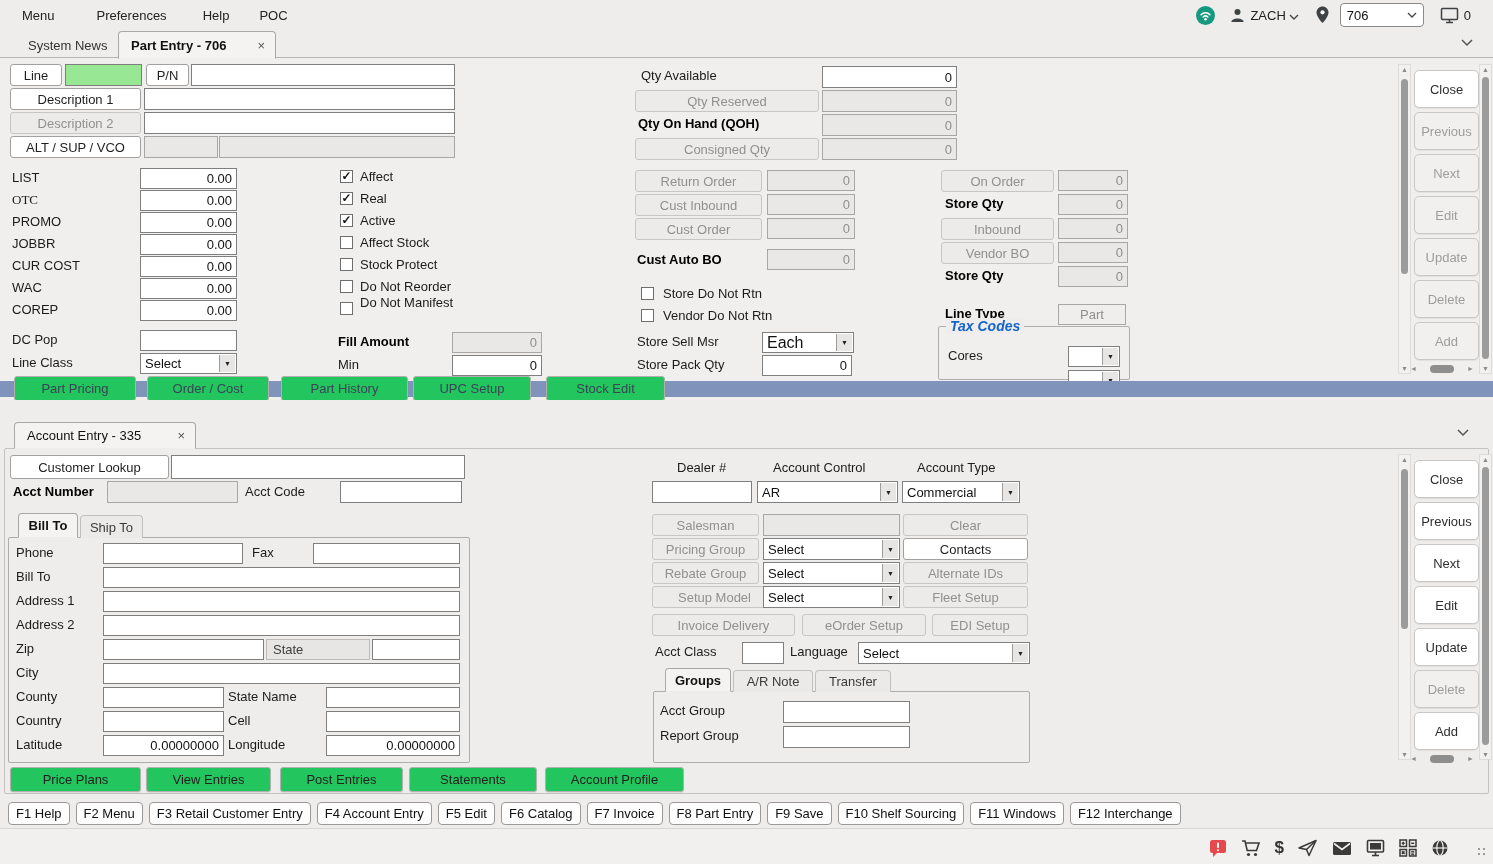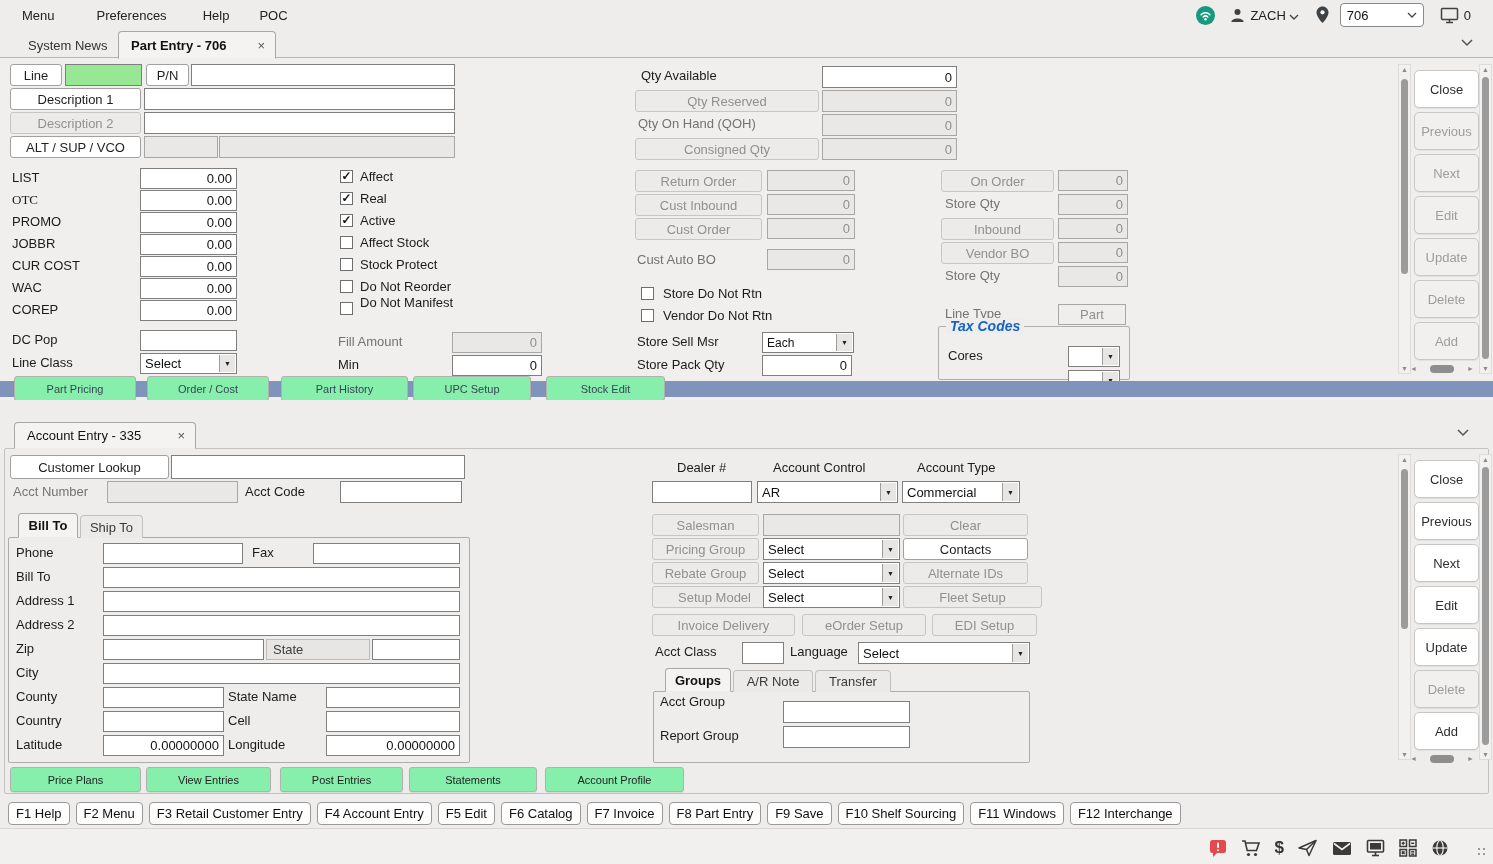--- a/index.html
+++ b/index.html
@@ -1,31 +1,31 @@
 <!DOCTYPE html>
 <html><head>
 <meta charset="utf-8">
 <style>
   html,body{margin:0;padding:0;background:#e9e7e5;}
   #window{position:relative;width:1493px;height:864px;background:#efedeb;font-family:"Liberation Sans",sans-serif;overflow:hidden;}
   .abs{position:absolute;}
   .lbl{position:absolute;font-size:13px;color:#1b1b1b;white-space:nowrap;}
-  .lbl.gray{color:#737373;}
+  .lbl.gray{color:#000000;font-weight:bold;}
   .inp{position:absolute;background:#fff;border:1px solid #7f7f7f;height:21px;box-sizing:border-box;font-size:13px;color:#111;display:flex;align-items:center;padding:0 4px;white-space:nowrap;overflow:hidden;}
   .inp.num{justify-content:flex-end;}
   .inp.grayinp{background:#eae8e6;color:#8f8f8f;border-color:#a9a7a5;}
   .inp.green{background:#98e795;}
   .btn{position:absolute;background:#fff;border:1px solid #a3a1a0;border-radius:3px;display:flex;align-items:center;justify-content:center;font-size:13px;color:#1e1e1e;height:22px;box-sizing:border-box;white-space:nowrap;}
   .btn.graybtn{background:#edebe9;color:#909090;border-color:#c8c6c4;}
   .sel{position:absolute;background:#fff;border:1px solid #7f7f7f;height:21px;box-sizing:border-box;font-size:13px;color:#111;display:flex;align-items:center;padding:0 18px 0 4px;white-space:nowrap;overflow:hidden;}
   .sel::after{content:"▼";position:absolute;right:1px;top:1px;bottom:1px;width:15px;background:#e8e6e4;border-left:1px solid #9f9d9b;font-size:7px;color:#222;display:flex;align-items:center;justify-content:center;}
   .cb{position:absolute;width:13px;height:13px;background:#fff;border:1px solid #6d6d6d;box-sizing:border-box;font-size:12px;line-height:10px;text-align:center;color:#111;font-weight:bold;}
   .sidebtn{position:absolute;width:65px;height:38px;background:#fff;border:1px solid #c9c7c5;border-radius:5px;box-sizing:border-box;display:flex;align-items:center;justify-content:center;font-size:13px;color:#2e2e2e;box-shadow:0 1px 1px rgba(0,0,0,.06);}
   .sidebtn.disabled{background:#f2f0ef;color:#9d9d9d;}
-  .toolbtn{position:absolute;height:25px;background:#86efac;border:1px solid #b3b1af;border-radius:3px;box-sizing:border-box;display:flex;align-items:center;justify-content:center;font-size:11px;color:#3a4456;box-shadow:0 1px 1px rgba(0,0,0,.08);}
+  .toolbtn{position:absolute;height:25px;background:#22c55e;border:1px solid #b3b1af;border-radius:3px;box-sizing:border-box;display:flex;align-items:center;justify-content:center;font-size:13px;color:#3a4456;box-shadow:0 1px 1px rgba(0,0,0,.08);}
   .bluebar{position:absolute;left:0;width:1493px;height:16px;background:#7f93bb;}
   .vscroll{position:absolute;width:13px;background:#f3f1f0;border:1px solid #dedcda;box-sizing:border-box;}
   .vscroll::before{content:"▲";position:absolute;top:1px;left:0;right:0;text-align:center;font-size:7px;color:#8a8a8a;}
   .vscroll::after{content:"▼";position:absolute;bottom:1px;left:0;right:0;text-align:center;font-size:7px;color:#8a8a8a;}
   .vthumb{position:absolute;left:2px;width:7px;background:#9b9b9b;border-radius:4px;}
   .hmini{position:absolute;width:64px;height:10px;}
   .hmini::before{content:"◄";position:absolute;left:0;top:1px;font-size:7px;color:#8a8a8a;}
   .hmini::after{content:"►";position:absolute;right:0;top:1px;font-size:7px;color:#8a8a8a;}
   .hthumb{position:absolute;left:20px;top:1px;width:24px;height:8px;background:#8e8e8e;border-radius:4px;}
   .tab-active{position:absolute;background:#f5f3f2;border:1px solid #a9a7a5;border-bottom:1px solid #f1efed;border-radius:4px 4px 0 0;box-sizing:border-box;display:flex;align-items:center;font-size:13px;color:#111;z-index:3;}
@@ -183,21 +183,21 @@
     <div class="btn graybtn" style="left:635px;top:160px;width:127px;">Cust Order</div>
     <div class="inp grayinp num" style="left:767px;top:160px;width:88px;">0</div>
     <span class="lbl gray" style="left:637px;top:194px;">Cust Auto BO</span>
     <div class="inp grayinp num" style="left:767px;top:191px;width:88px;">0</div>
 
     <div class="cb" style="left:641px;top:229px;"><span></span></div>
     <span class="lbl" style="left:663px;top:228px;">Store Do Not Rtn</span>
     <div class="cb" style="left:641px;top:251px;"><span></span></div>
     <span class="lbl" style="left:663px;top:250px;">Vendor Do Not Rtn</span>
     <span class="lbl" style="left:637px;top:276px;">Store Sell Msr</span>
-    <div class="sel" style="left:762px;top:274px;width:92px;font-size:12px;">
+    <div class="sel" style="left:762px;top:274px;width:92px;font-size:16px;">
         <span>Each</span>
       </div>
     <span class="lbl" style="left:637px;top:299px;">Store Pack Qty</span>
     <div class="inp num" style="left:762px;top:297px;width:90px;">0</div>
 
     <div class="btn graybtn" style="left:941px;top:112px;width:113px;">On Order</div>
     <div class="inp grayinp num" style="left:1058px;top:112px;width:70px;">0</div>
     <span class="lbl gray" style="left:945px;top:138px;">Store Qty</span>
     <div class="inp grayinp num" style="left:1058px;top:136px;width:70px;">0</div>
     <div class="btn graybtn" style="left:941px;top:160px;width:113px;">Inbound</div>
@@ -334,44 +334,44 @@
     <div class="btn graybtn" style="left:652px;top:142px;width:107px;">Rebate Group</div>
     <div class="sel" style="left:763px;top:142px;width:137px;height:22px;">
         <span>Select</span>
       </div>
     <div class="btn graybtn" style="left:903px;top:142px;width:125px;">Alternate IDs</div>
 
     <div class="btn graybtn" style="left:652px;top:166px;width:125px;">Setup Model</div>
     <div class="sel" style="left:763px;top:166px;width:137px;height:22px;">
         <span>Select</span>
       </div>
-    <div class="btn graybtn" style="left:903px;top:166px;width:139px;text-align:center;">Fleet Setup</div>
+    <div class="btn graybtn" style="left:903px;top:166px;width:125px;text-align:center;">Fleet Setup</div>
 
     <div class="btn graybtn" style="left:652px;top:194px;width:143px;">Invoice Delivery</div>
     <div class="btn graybtn" style="left:802px;top:194px;width:124px;">eOrder Setup</div>
-    <div class="btn graybtn" style="left:932px;top:194px;width:105px;">EDI Setup</div>
+    <div class="btn graybtn" style="left:932px;top:194px;width:96px;">EDI Setup</div>
 
     <span class="lbl" style="left:655px;top:224px;text-align:center;">Acct Class</span>
     <div class="inp" style="left:742px;top:222px;width:42px;height:22px;"></div>
     <span class="lbl" style="left:790px;top:224px;">Language</span>
     <div class="sel" style="left:858px;top:222px;width:172px;height:22px;">
         <span>Select</span>
       </div>
 
     <div class="tab-active" style="left:665px;top:248px;width:66px;height:24px;justify-content:center;font-weight:bold;border-bottom:1px solid #efedeb;">
         <span>Groups</span>
       </div>
     <div class="tab-inactive" style="left:733px;top:250px;width:80px;height:22px;">
         <span>A/R Note</span>
       </div>
     <div class="tab-inactive" style="left:815px;top:250px;width:76px;height:22px;">
         <span>Transfer</span>
       </div>
     <div class="frame" style="left:653px;top:271px;width:377px;height:72px;border-color:#aeacaa;"></div>
-    <span class="lbl" style="left:660px;top:274px;">Acct Group</span>
+    <span class="lbl" style="left:660px;top:283px;">Acct Group</span>
     <div class="inp" style="left:783px;top:281px;width:127px;height:22px;"></div>
     <span class="lbl" style="left:660px;top:308px;">Report Group</span>
     <div class="inp" style="left:783px;top:306px;width:127px;height:22px;"></div>
 
     <div class="toolbtn" style="left:10px;top:347px;width:131px;color:#222;">Price Plans</div>
     <div class="toolbtn" style="left:146px;top:347px;width:125px;color:#222;">View Entries</div>
     <div class="toolbtn" style="left:280px;top:347px;width:123px;color:#222;">Post Entries</div>
     <div class="toolbtn" style="left:409px;top:347px;width:128px;color:#222;">Statements</div>
     <div class="toolbtn" style="left:545px;top:347px;width:139px;color:#222;">Account Profile</div>
 

